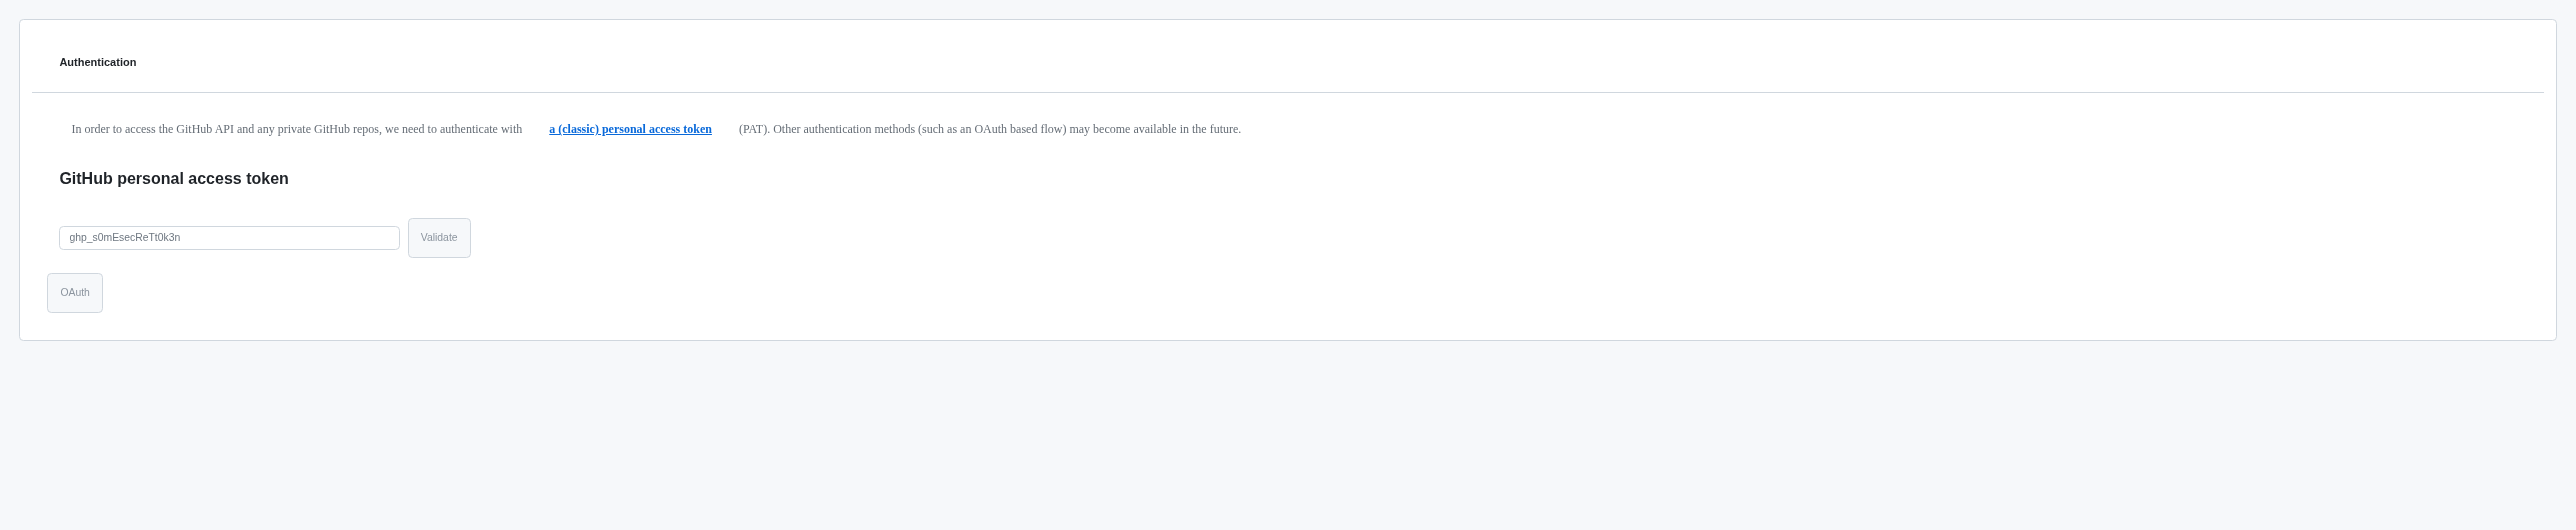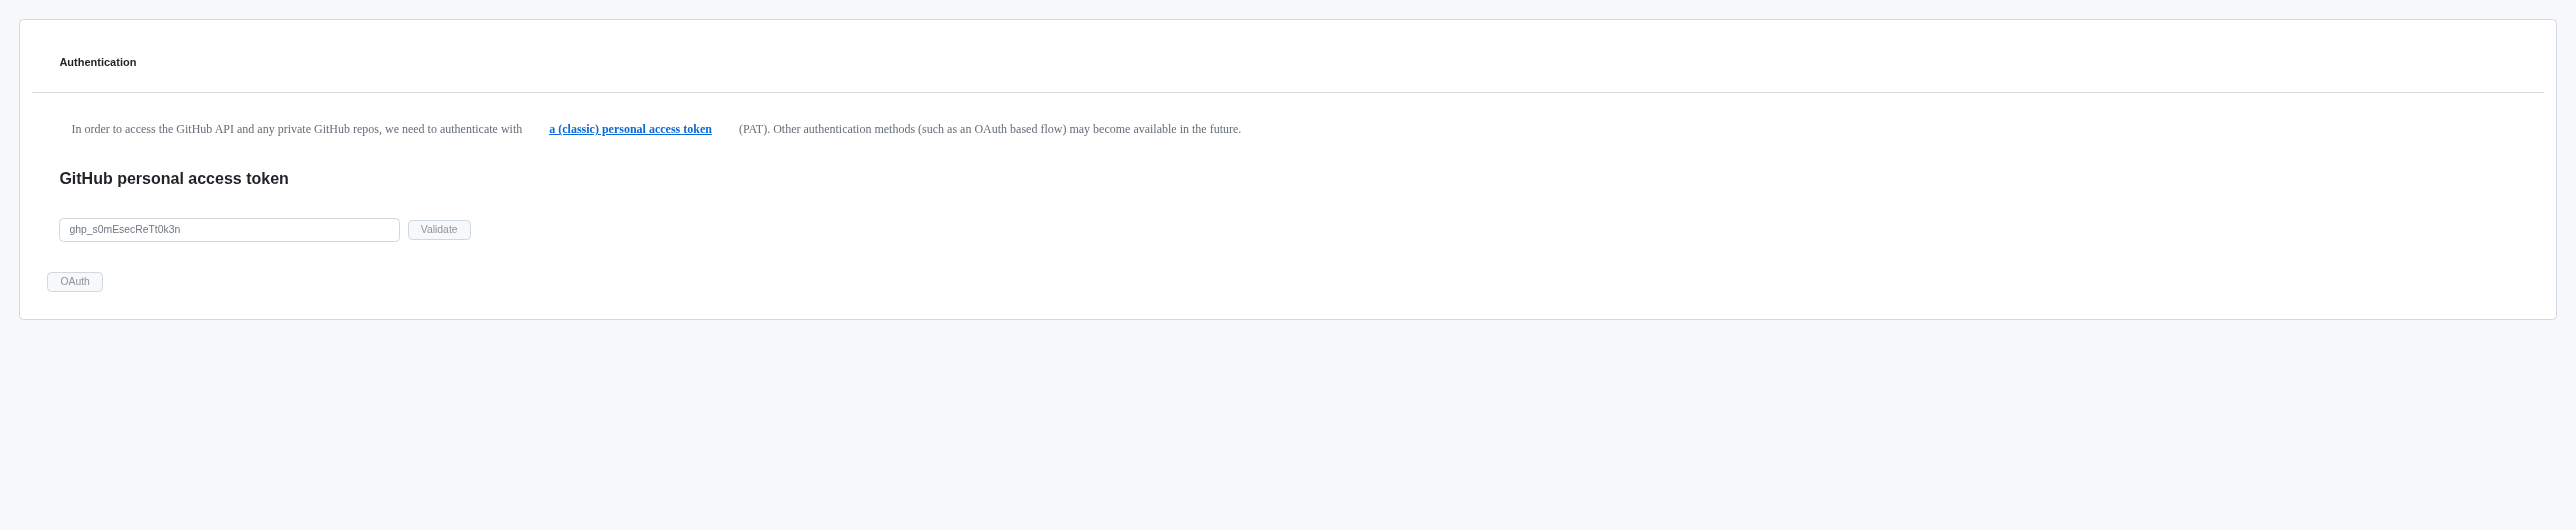--- a/index.html
+++ b/index.html
@@ -48,21 +48,21 @@
     display: block;
     font-size: 16px;
     font-weight: 600;
     color: #1f2328;
     margin-bottom: 6px;
   }
   .input-row {
     display: flex;
     gap: 7.4px;
     align-items: center;
-    margin-bottom: 18px;
+    margin-bottom: 3px;
   }
   .text-input {
     width: 341px;
     height: 24px;
     padding: 3.7px 9px;
     font-size: 10.4px;
     line-height: 15px;
     color: #1f2328;
     background-color: #ffffff;
     border: 0.7px solid #d0d7de;
@@ -70,21 +70,21 @@
     outline: none;
   }
   .text-input::placeholder {
     color: #6e7781;
   }
   .btn {
     display: inline-flex;
     align-items: center;
     justify-content: center;
     padding: 3.7px 12px;
-    height: 20px;
+    height: 40px;
     font-size: 10.4px;
     font-weight: 500;
     color: #656d76;
     background-color: #f6f8fa;
     border: 0.7px solid #d0d7de;
     border-radius: 4.4px;
     cursor: pointer;
     user-select: none;
   }
   .btn:disabled,

